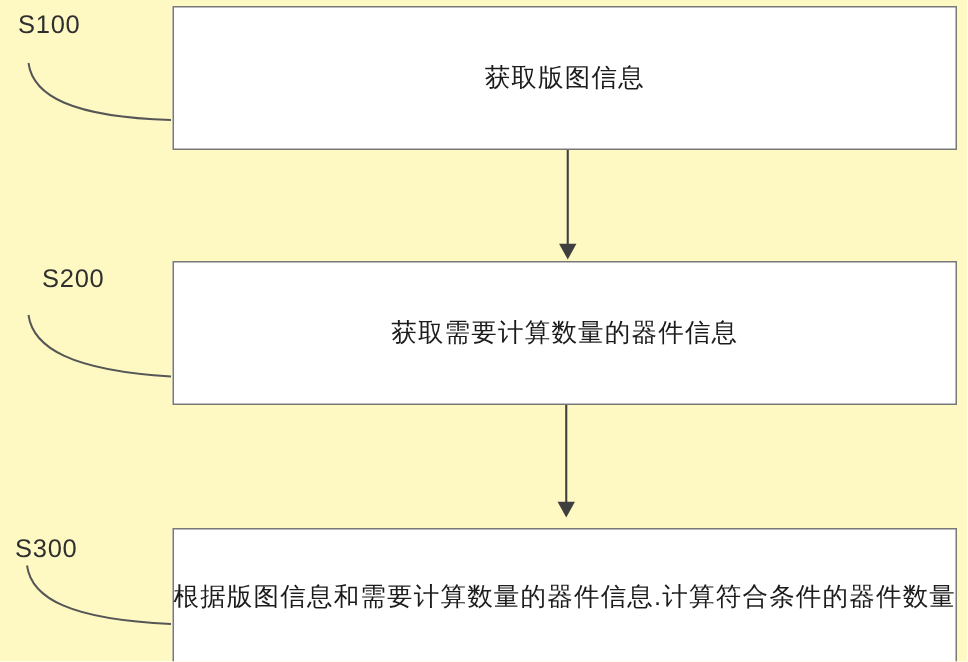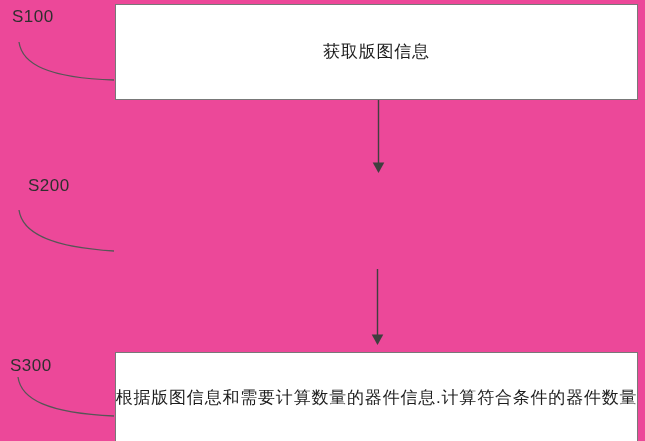--- a/index.html
+++ b/index.html
@@ -5,21 +5,21 @@
   html, body {
     margin: 0;
     padding: 0;
     background: #ffffff;
     font-family: "Liberation Sans", "DejaVu Sans", sans-serif;
   }
   .canvas {
     position: relative;
     width: 645px;
     height: 441px;
-    background: #ec4899;
+    background: #fef9c3;
     overflow: hidden;
   }
   .svg-overlay {
     position: absolute;
     left: 0;
     top: 0;
     width: 645px;
     height: 441px;
     pointer-events: none;
   }
@@ -74,19 +74,22 @@
     <line x1="377.5" y1="269" x2="377.5" y2="336" stroke="#3f3f3f" stroke-width="1.4"></line>
     <polygon points="377.5,345 371.7,334.5 383.3,334.5" fill="#3f3f3f"></polygon>
   </svg>
 
   <div class="step-label" id="label-s100">S100</div>
   <div class="process-box" id="box-s100">
     <div class="box-text">获取版图信息</div>
   </div>
 
   <div class="step-label" id="label-s200">S200</div>
+  <div class="process-box" id="box-s200">
+    <div class="box-text">获取需要计算数量的器件信息</div>
+  </div>
 
   <div class="step-label" id="label-s300">S300</div>
   <div class="process-box" id="box-s300">
     <div class="box-text">根据版图信息和需要计算数量的器件信息.计算符合条件的器件数量</div>
   </div>
 
 </div>
 
 </body></html>

